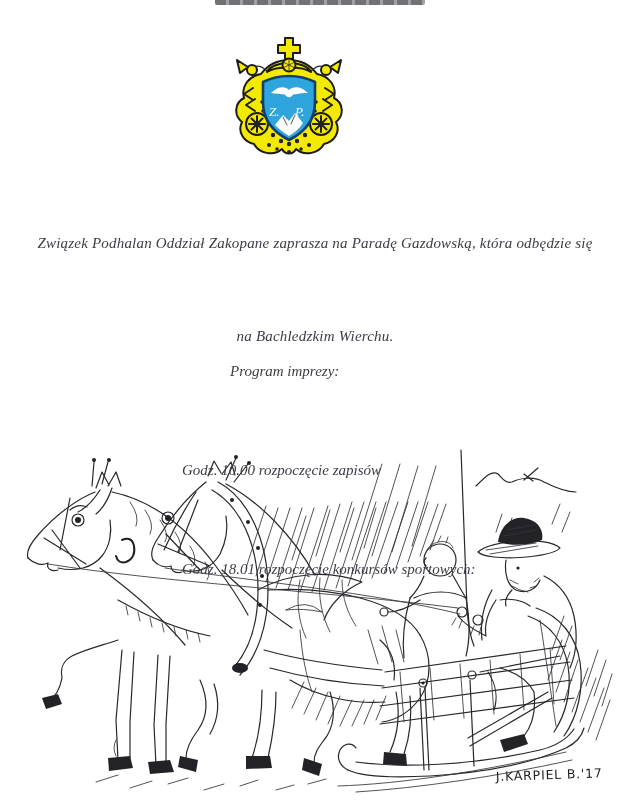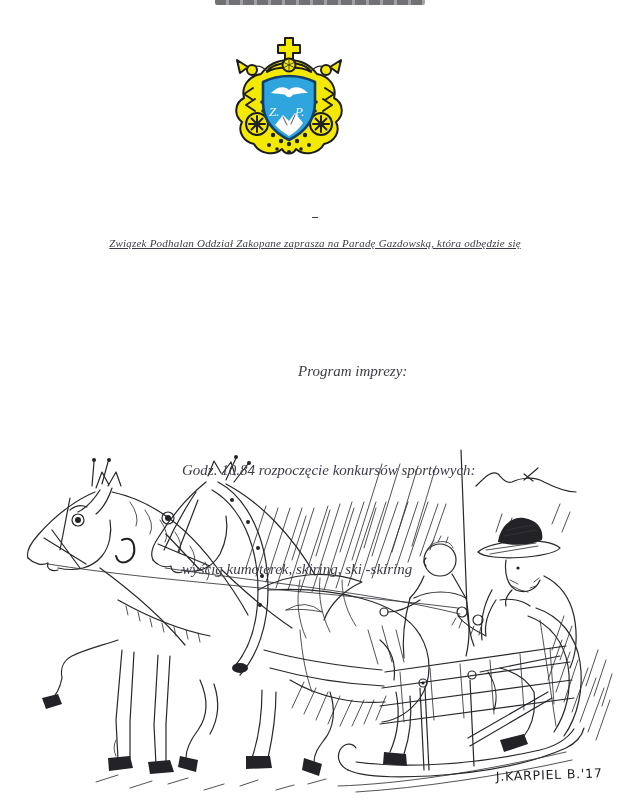--- a/index.html
+++ b/index.html
@@ -14,30 +14,29 @@
   .top-remnant {
     left:215px; top:0; width:210px; height:5px;
     background:repeating-linear-gradient(90deg,#4e4e52 0 11px,#8a8a8e 11px 14px);
     opacity:.8; border-radius:0 0 2px 2px;
   }
 
   .crest { left:233px; top:36px; }
 
   .invite {
     left:0; right:0; top:166px; text-align:center;
-    font-style:italic; color:#3c3c49; font-size:11px;
+    font-style:italic; color:#3c3c49; font-size:15px;
     line-height:31px; letter-spacing:.2px; white-space:pre-wrap;
     z-index:2;
-    text-decoration:underline;
   }
   .program {
     left:182px; top:289px; font-style:italic; color:#3c3c49;
     font-size:15px; line-height:33px; white-space:pre-wrap; z-index:2;
   }
-  .program .heading { margin-left:116px; }
+  .program .heading { margin-left:48px; }
 
   .sketch { left:0; top:440px; z-index:1; }
 
   .sk  { fill:none; stroke:#28282c; stroke-width:1.2; stroke-linecap:round; stroke-linejoin:round; }
   .skt { fill:none; stroke:#33333a; stroke-width:0.85; stroke-linecap:round; }
   .skb { fill:none; stroke:#202024; stroke-width:2; stroke-linecap:round; stroke-linejoin:round; }
   .fil { fill:#232327; stroke:none; }
 
   .cr-outline { stroke:#1c1c1c; stroke-width:2; stroke-linejoin:round; }
   .sig { font-family:"DejaVu Sans", sans-serif; font-size:12.5px; letter-spacing:.8px; fill:#1e1e22; }
@@ -100,26 +99,27 @@
 
   <text class="mono" x="36" y="80">Z.</text>
   <text class="mono" x="62" y="80">P.</text>
 
   <path fill="#ffffff" d="M42,89 L50,79 L56,85 L62,77 L70,87 C66,93 61,97 56,100 C51,97 46,93 42,89 Z"></path>
   <path class="skt" stroke="#2FA5DE" d="M50,81 l4,8 M62,79 l-4,9"></path>
 </svg>
 
 <div class="abs invite">
   <div>Związek Podhalan Oddział Zakopane zaprasza na Paradę Gazdowską, która odbędzie się</div>
+  <div>na Bachledzkim Wierchu.</div>
 </div>
 
 <div class="abs program">
   <div class="heading">Program imprezy:</div>
-  <div>Godz. 10.84 rozpoczęcie konkursów sportowych:</div>
-  <div>wyścig kumoterek, skiring, ski -skiring</div>
+  <div>Godz. 10.00 rozpoczęcie zapisów</div>
+  <div>Godz. 18.01 rozpoczęcie konkursów sportowych:</div>
   
 </div>
 
 <svg class="abs sketch" width="630" height="360" viewBox="0 0 630 360" aria-hidden="true">
 
   <g class="skt">
     <path d="M246,128 l20,-62"></path>
       <path d="M256,136 l22,-68"></path>
       <path d="M266,142 l24,-74"></path>
     <path d="M276,148 l26,-80"></path>

